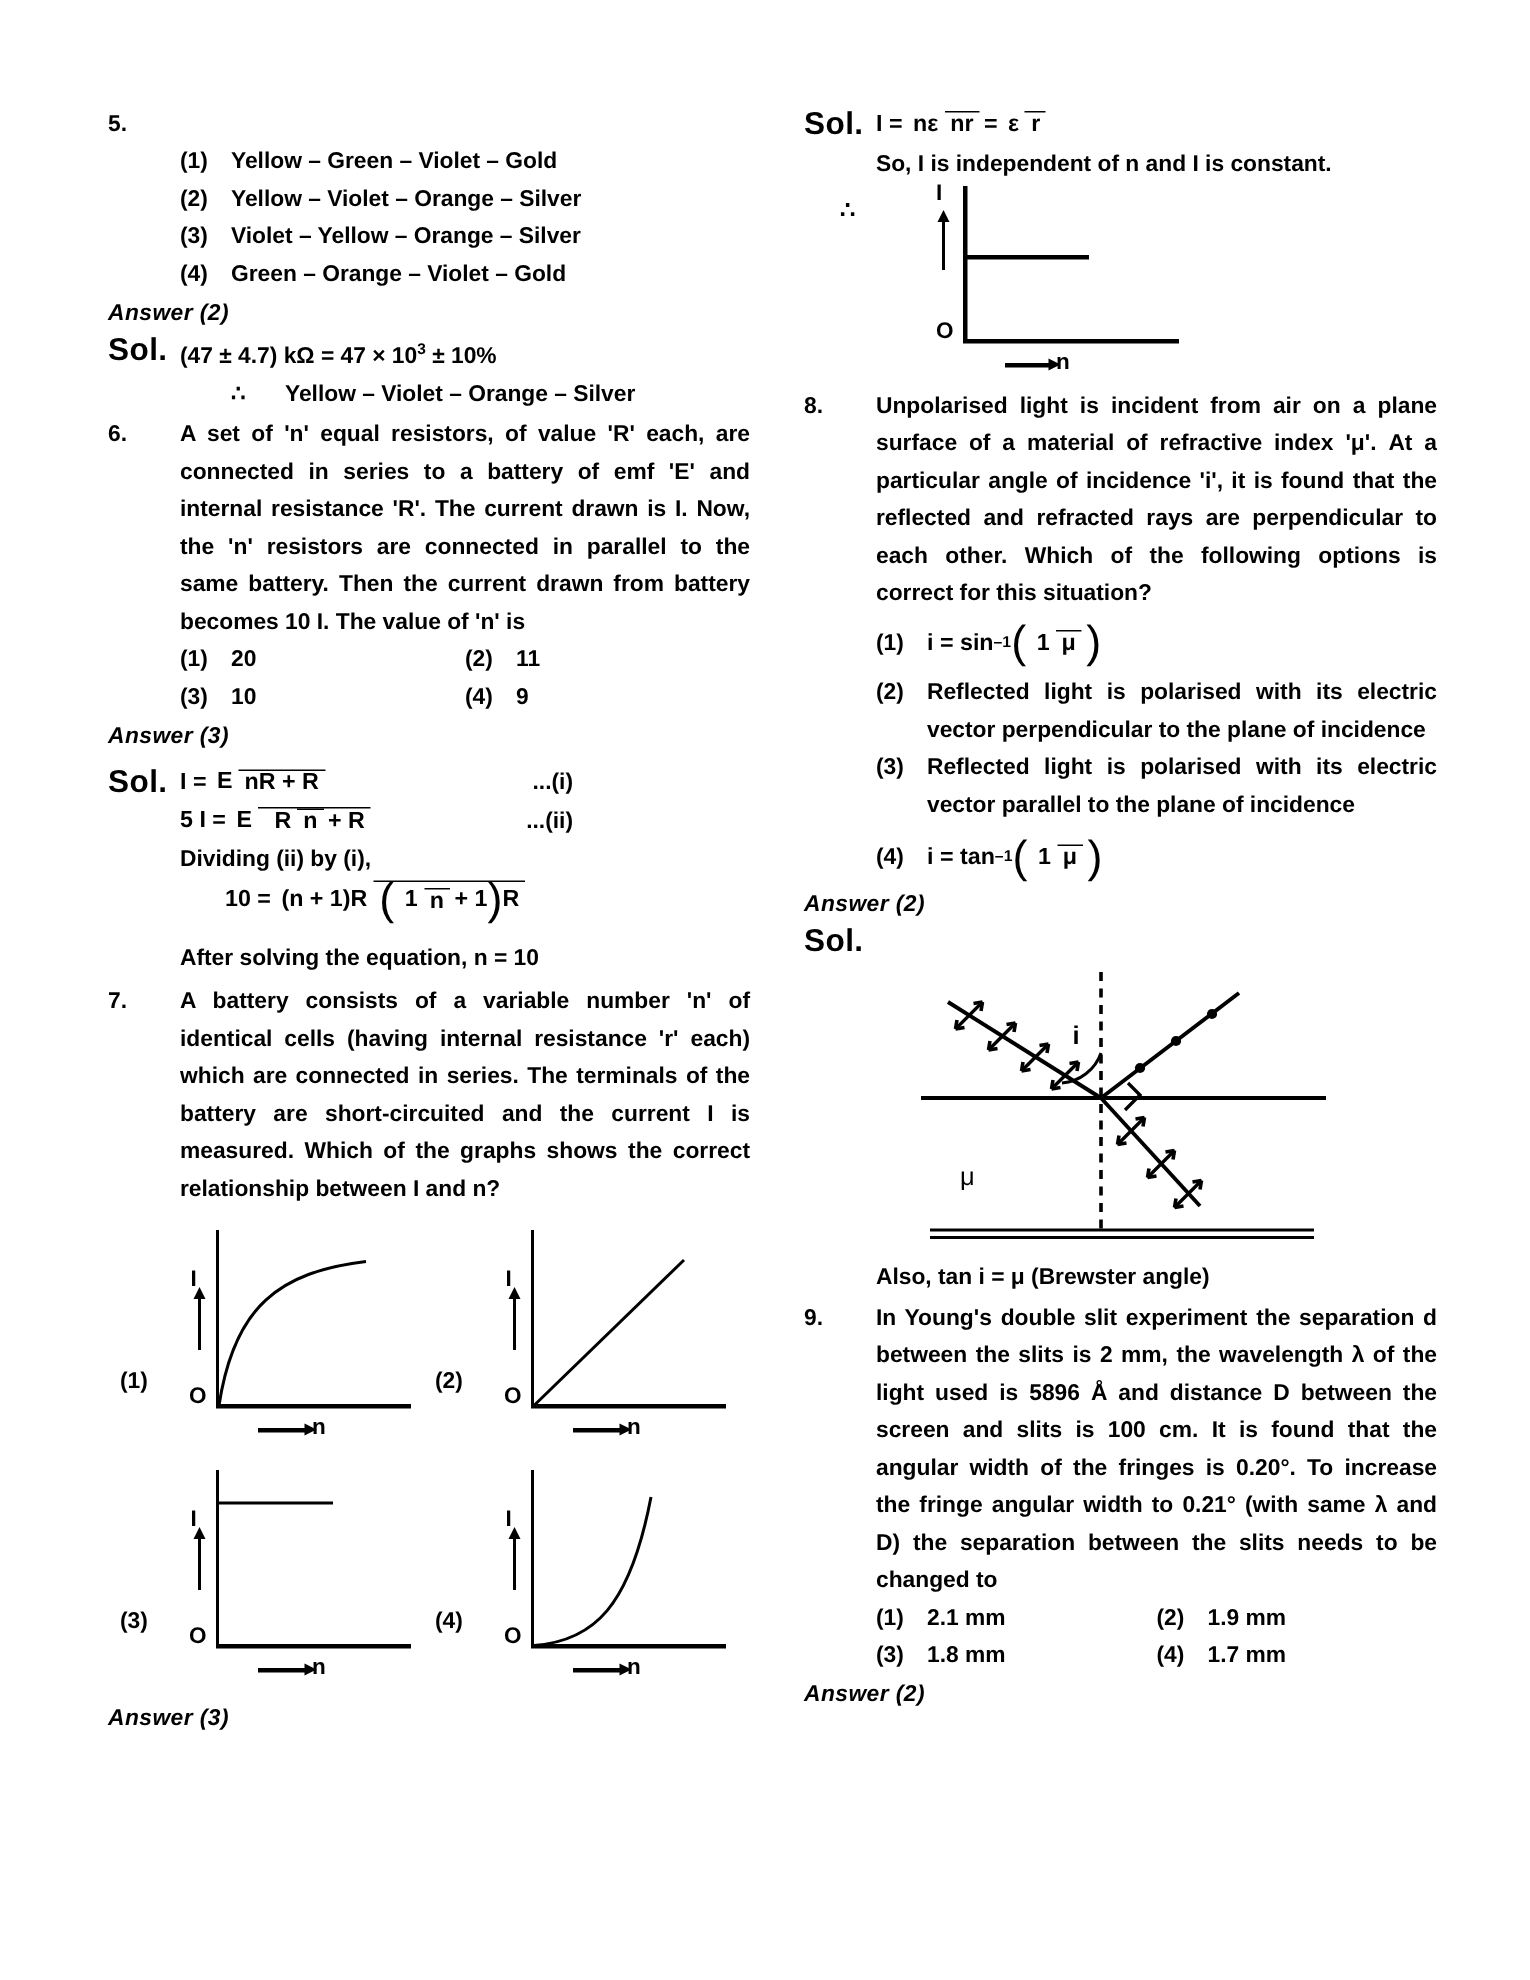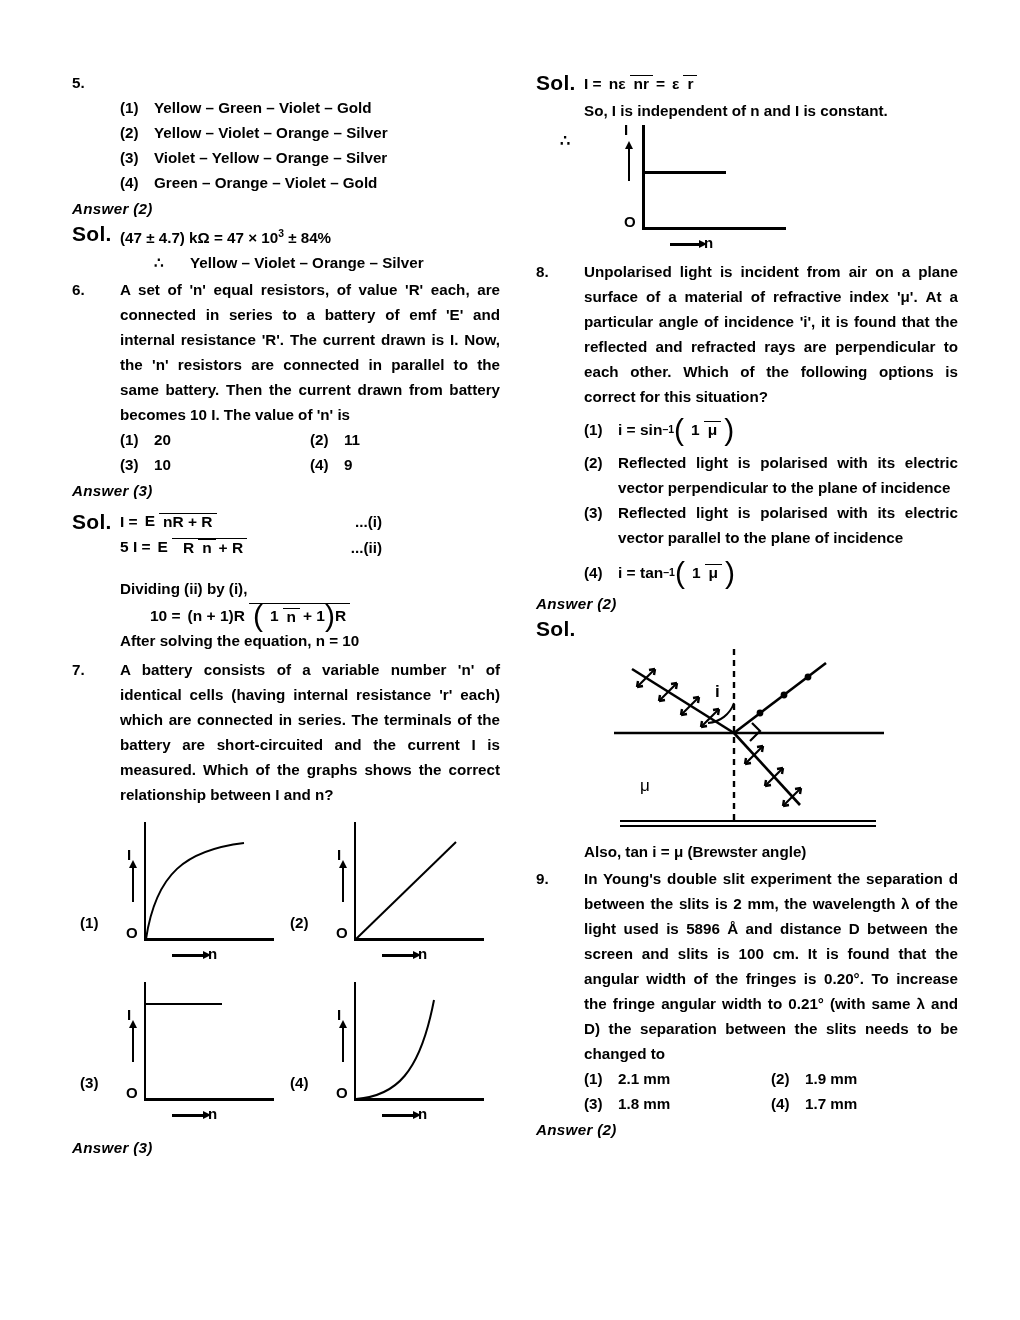--- a/index.html
+++ b/index.html
@@ -317,21 +317,21 @@
         </div>
         <div class="opt">
           <span class="opt-mark">(4)</span>
           <span class="opt-text">Green – Orange – Violet – Gold</span>
         </div>
       </div>
       <div class="answer">Answer (2)</div>
       <div class="sol-row">
         <div class="sol-label">Sol.</div>
         <div class="sol-body">
-          <span>(47 ± 4.7) kΩ = 47 × 10</span><span class="sup">3</span><span> ± 84%</span>
+          <span>(47 ± 4.7) kΩ = 47 × 10</span><span class="sup">3</span><span> ± 10%</span>
         </div>
       </div>
       <div class="sol-body indent82" style="display:flex;">
         <span style="flex:0 0 36px;">∴</span>
         <span>Yellow – Violet – Orange – Silver</span>
       </div>
 
       <div class="q-row" style="margin-top:2px;">
         <div class="q-num">6.</div>
         <div class="q-body">A set of 'n' equal resistors, of value 'R' each, are connected in series to a battery of emf 'E' and internal resistance 'R'. The current drawn is I. Now, the 'n' resistors are connected in parallel to the same battery. Then the current drawn from battery becomes 10 I. The value of 'n' is</div>
@@ -388,42 +388,42 @@
                   <span class="den">n</span>
                 </span>
                 <span>+ R</span>
               </span>
             </span>
           </span>
           <span class="eqtag">...(ii)</span>
         </div>
       </div>
 
-      <div class="sol-body indent48" style="margin-top:20px;">Dividing (ii) by (i),</div>
+      <div class="sol-body indent48" style="margin-top:4px;">Dividing (ii) by (i),</div>
 
       <div class="indent48" style="margin-top:2px; padding-left:30px;">
         <span class="math">
           <span>10 =</span>
           <span class="frac">
             <span class="num">(n + 1)R</span>
             <span class="den" style="display:inline-flex;align-items:center;">
               <span class="paren-big">(</span>
               <span class="frac">
                 <span class="num">1</span>
                 <span class="den">n</span>
               </span>
               <span>+ 1</span>
               <span class="paren-big">)</span>
               <span>R</span>
             </span>
           </span>
         </span>
       </div>
 
-      <div class="sol-body indent48" style="margin-top:0;">After solving the equation, n = 10</div>
+      <div class="sol-body indent48" style="margin-top:14px;">After solving the equation, n = 10</div>
 
       <div class="q-row" style="margin-top:4px;">
         <div class="q-num">7.</div>
         <div class="q-body">A battery consists of a variable number 'n' of identical cells (having internal resistance 'r' each) which are connected in series. The terminals of the battery are short-circuited and the current I is measured. Which of the graphs shows the correct relationship between I and n?</div>
       </div>
 
       <div class="graph-grid">
 
         <div class="graph-cell">
           <div class="graph-label">(1)</div>

